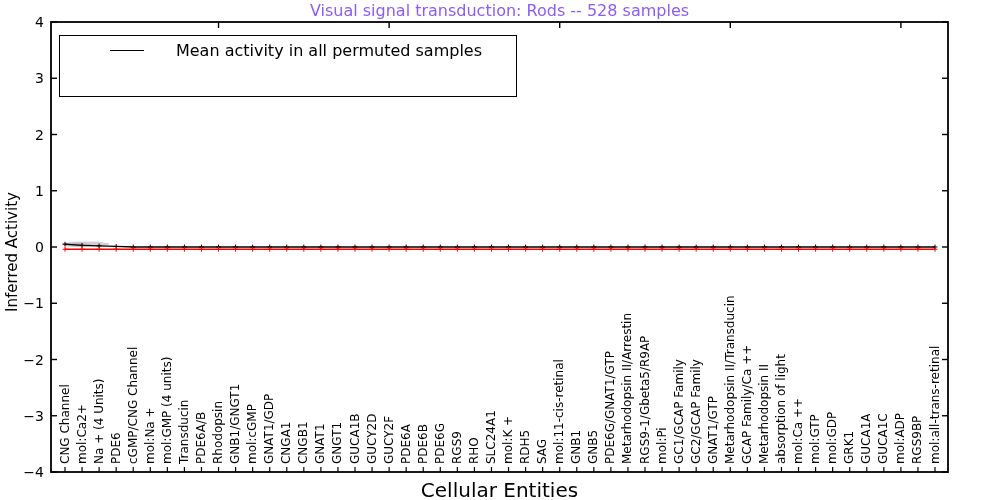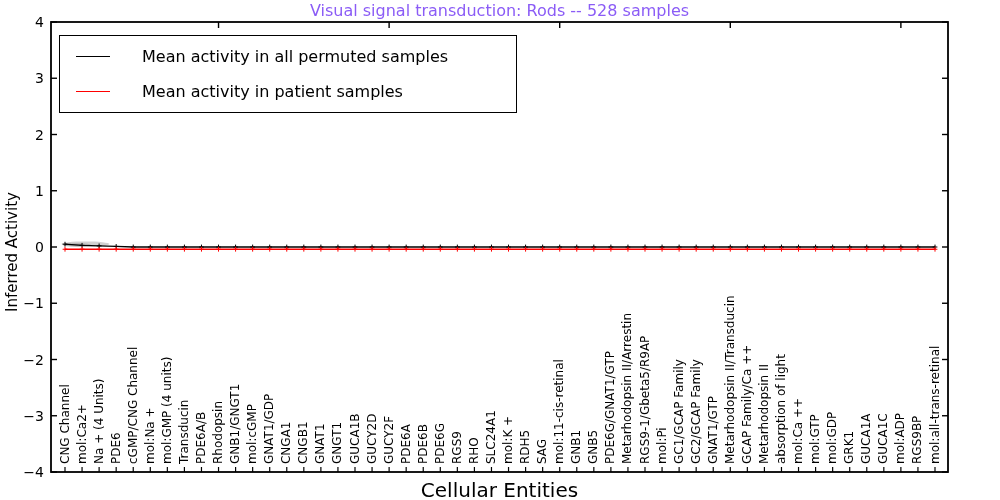--- a/index.html
+++ b/index.html
@@ -15,23 +15,23 @@
   .xlabel{
     position:absolute;left:51px;top:478px;width:897px;text-align:center;
     font-size:20px;color:#000;
   }
   .ylabel{
     position:absolute;left:12px;top:252px;white-space:nowrap;font-size:15px;
     transform:translate(-50%,-50%) rotate(-90deg);color:#000;
   }
   #plot-svg{position:absolute;left:0;top:0;}
   .legend{
-    position:absolute;left:59px;top:35px;width:458px;height:78px;
+    position:absolute;left:59px;top:35px;width:458px;height:62px;
     border:1.6px solid #000;background:#ffffff;box-sizing:border-box;
-    display:flex;flex-direction:column;justify-content:space-evenly;
+    display:flex;flex-direction:row;justify-content:space-evenly;
   }
   .legend-row{display:flex;align-items:center;height:28px;}
   .swatch{
     display:inline-block;width:34px;height:0;border-top:1.8px solid #000;
     margin-left:16px;flex:0 0 34px;
   }
   .legend-row span.lbl{margin-left:32px;font-size:16px;white-space:nowrap;}
 </style>
 </head>
 <body>
@@ -389,18 +389,14 @@
       <line x1="932.6" y1="249.25" x2="937.4" y2="249.25" stroke="#ff0000" stroke-width="1"></line>
     </svg>
   <div class="title">Visual signal transduction: Rods -- 528 samples</div>
   <div class="ylabel">Inferred Activity</div>
   <div class="xlabel">Cellular Entities</div>
   <div class="legend">
     <div class="legend-row">
       <span class="swatch" style="border-top-color: rgb(0, 0, 0);"></span>
       <span class="lbl">Mean activity in all permuted samples</span>
     </div>
-    <div class="legend-row">
-      <span class="swatch" style="border-top-color: rgb(255, 0, 0);"></span>
-      <span class="lbl">Mean activity in patient samples</span>
-    </div>
   </div>
 </div>
 
 </body></html>

